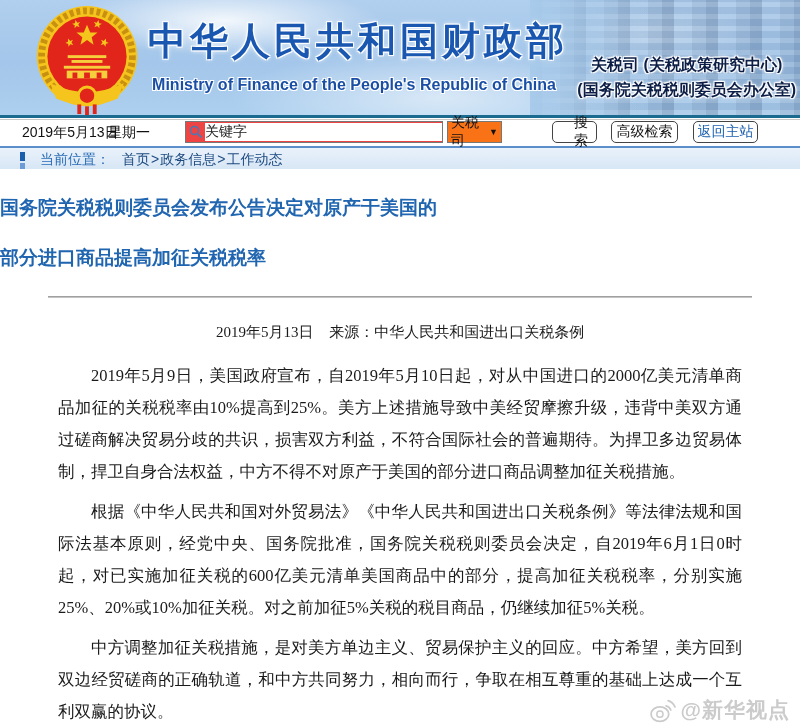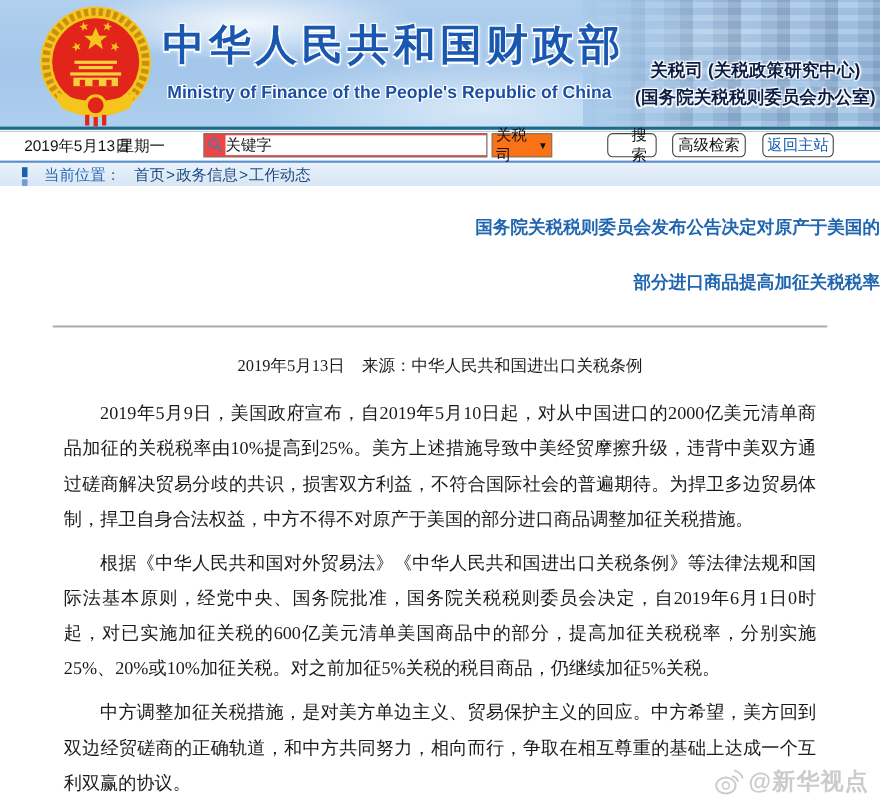--- a/index.html
+++ b/index.html
@@ -92,22 +92,22 @@
   .crumb-marker .sq1 { width: 5px; height: 9px; background: #1a5fae; }
   .crumb-marker .sq2 { width: 5px; height: 6px; background: #6d9bd6; margin-top: 2px; }
   .crumb-label { color: #2a6cb5; margin-left: 14px; }
   .crumb-path  { color: #1c4a80; margin-left: 12px; }
   .crumb-link  { color: #1c4a80; text-decoration: none; cursor: pointer; }
   .crumb-sep   { margin: 0 1px; }
 
   
   .article { position: relative; font-family: "Liberation Serif", serif; }
   .article-title {
-    margin-top: 14px; text-align: right;
-    color: #2065b0; font-size: 16px; font-weight: bold; line-height: 50px;
+    margin-top: 14px; text-align: left;
+    color: #2065b0; font-size: 19px; font-weight: bold; line-height: 50px;
   }
   .divider {
     margin: 13px 48px 0;
     height: 2px;
     background: linear-gradient(180deg, #8f8f8f, #d5d5d5);
   }
   .meta { text-align: center; margin-top: 25px; font-size: 15px; color: #1a1a1a; }
   .meta .meta-source { margin-left: 12px; }
   .body-text {
     margin: 18px 58px 0; font-size: 16.5px; line-height: 32px;

